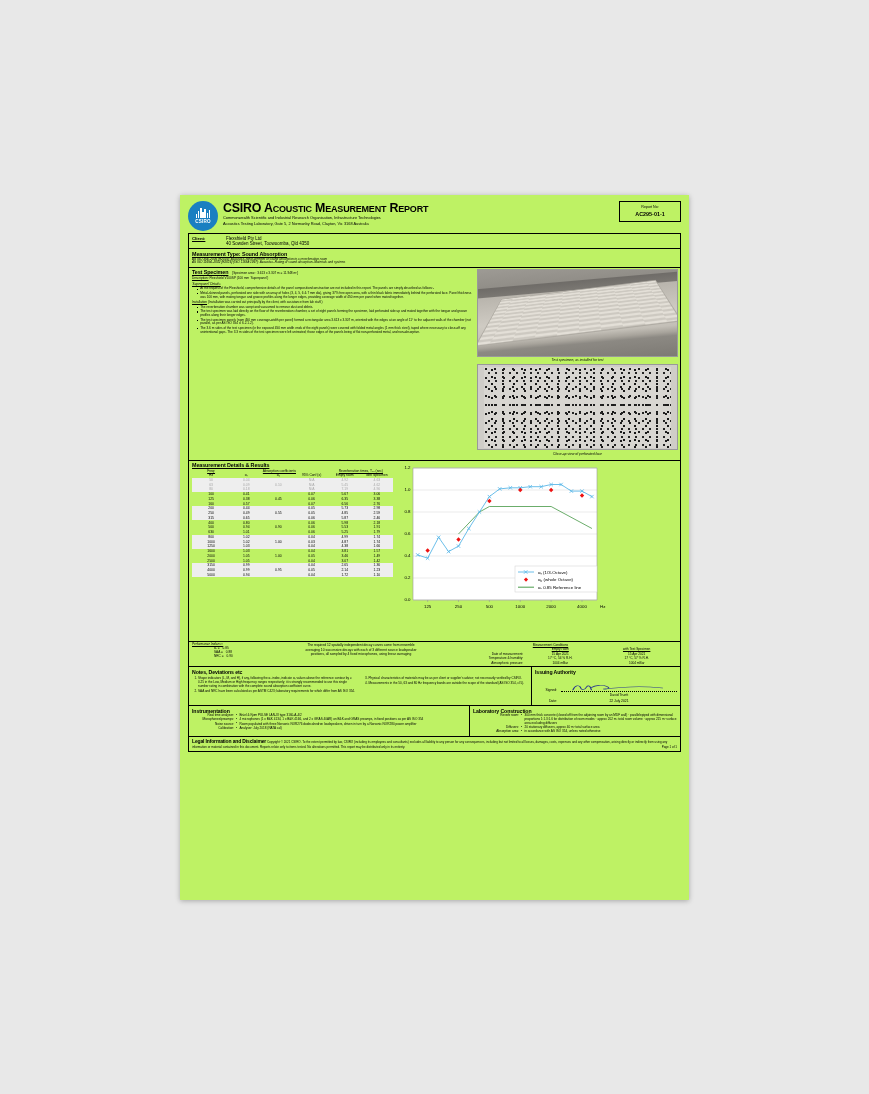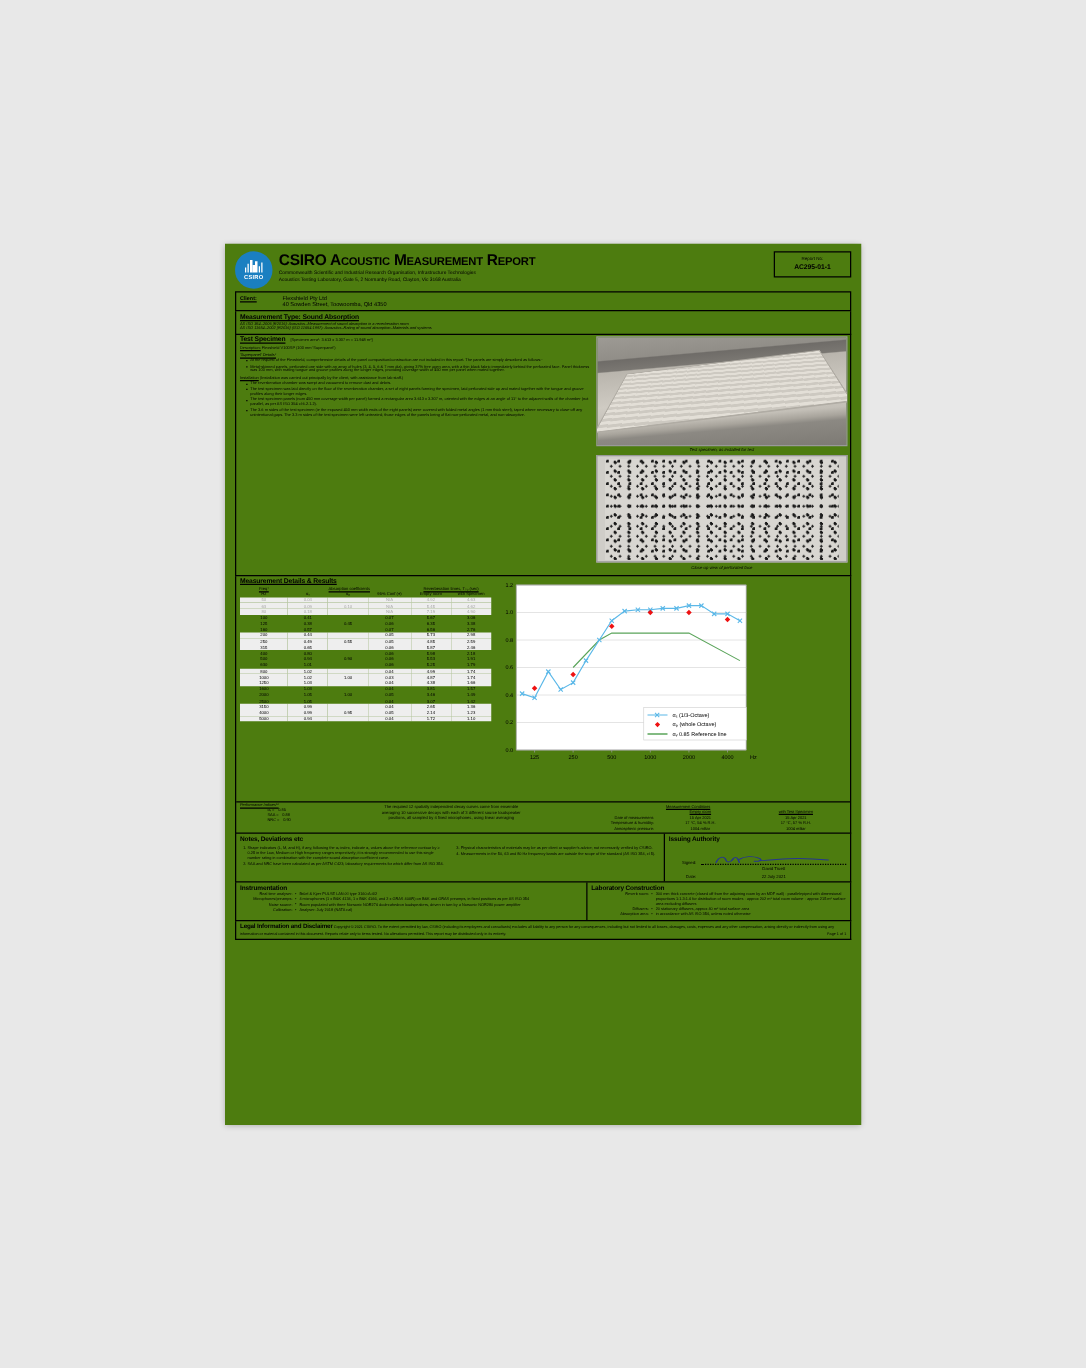--- a/index.html
+++ b/index.html
@@ -8,21 +8,21 @@
     width:869px; height:1094px;
     background:#e8e8e8;
     font-family:"Liberation Sans", sans-serif;
     position:relative;
     overflow:hidden;
   }
   #page {
     position:absolute;
     left:180px; top:195px;
     width:509px; height:705px;
-    background:#4d7c0f;
+    background:#bef264;
     box-shadow:0 1px 5px rgba(0,0,0,0.28);
     padding:6px 8px 4px 8px;
     font-size:3.4px;
     color:#000;
     line-height:1.25;
   }
   
   .hdr { display:flex; align-items:flex-start; gap:5px; }
   .logo {
     width:30px;height:30px;border-radius:50%;

